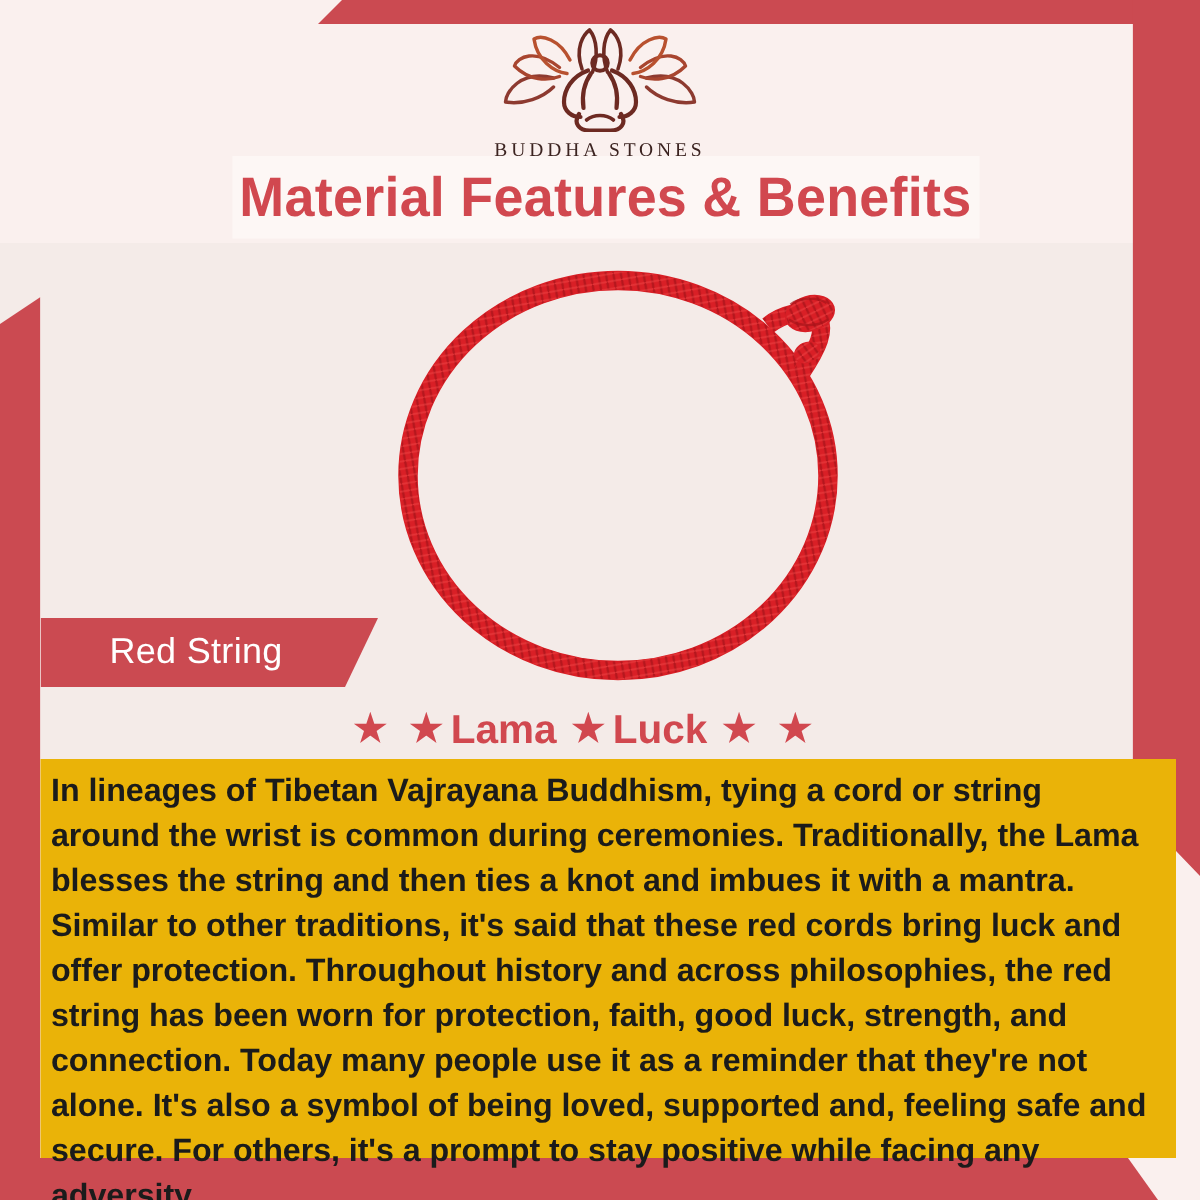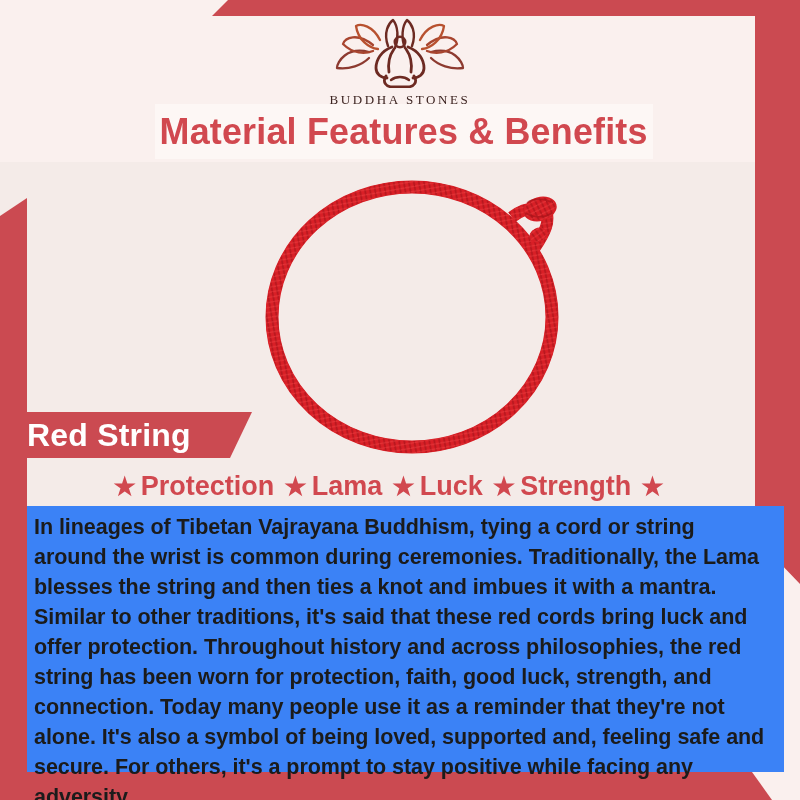--- a/index.html
+++ b/index.html
@@ -91,23 +91,24 @@
 
   
   .ribbon {
     position:absolute; left:27px; top:412px;
     width:225px; height:46px;
     background:#cb4a51;
     clip-path: polygon(0 0, 225px 0, 203px 46px, 0 46px);
     display:flex; align-items:center;
   }
   .ribbon-text {
-    font-family:"Liberation Sans Narrow","Liberation Sans", sans-serif;
-    font-weight:bold;
-    font-size:32px;
+    margin-left:46px;
+    font-family:"Liberation Sans Narrow","Liberation Sans", sans-serif;
+    font-weight:normal;
+    font-size:24px;
     color:#ffffff;
     letter-spacing:0.2px;
     white-space:nowrap;
   }
 
   
   .benefits {
     position:absolute; left:27px; top:466px;
     width:728px; height:40px;
     display:flex; align-items:center; justify-content:center;
@@ -125,21 +126,21 @@
   .benefit .star {
     font-size:25px; line-height:1;
     margin-right:5px;
     display:inline-block;
   }
 
   
   .body-card {
     position:absolute; left:27px; top:506px;
     width:757px; height:266px;
-    background:#3b82f6;
+    background:#eab308;
     padding:6px 14px 0 7px;
   }
   .body-text {
     font-family:"Liberation Sans Narrow","Liberation Sans", sans-serif;
     font-weight:bold;
     font-size:21.5px;
     line-height:30px;
     color:#1b1b1b;
     letter-spacing:-0.05px;
     text-align:left;
@@ -224,33 +225,31 @@
     </svg>
   </div>
 
   <div class="ribbon">
     <span class="ribbon-text">Red String</span>
   </div>
 
   <div class="benefits">
     <div class="benefit">
       <span class="star">★</span>
-      <span>Protection</span>
     </div>
     <div class="benefit">
       <span class="star">★</span>
       <span>Lama</span>
     </div>
     <div class="benefit">
       <span class="star">★</span>
       <span>Luck</span>
     </div>
     <div class="benefit">
       <span class="star">★</span>
-      <span>Strength</span>
     </div>
     <div class="benefit">
       <span class="star">★</span>
     </div>
   </div>
 
   <div class="body-card">
     <p class="body-text">In lineages of Tibetan Vajrayana Buddhism, tying a cord or string around the wrist is common during ceremonies. Traditionally, the Lama blesses the string and then ties a knot and imbues it with a mantra. Similar to other traditions, it's said that these red cords bring luck and offer protection. Throughout history and across philosophies, the red string has been worn for protection, faith, good luck, strength, and connection. Today many people use it as a reminder that they're not alone. It's also a symbol of being loved, supported and, feeling safe and secure. For others, it's a prompt to stay positive while facing any adversity.</p>
   </div>
 

